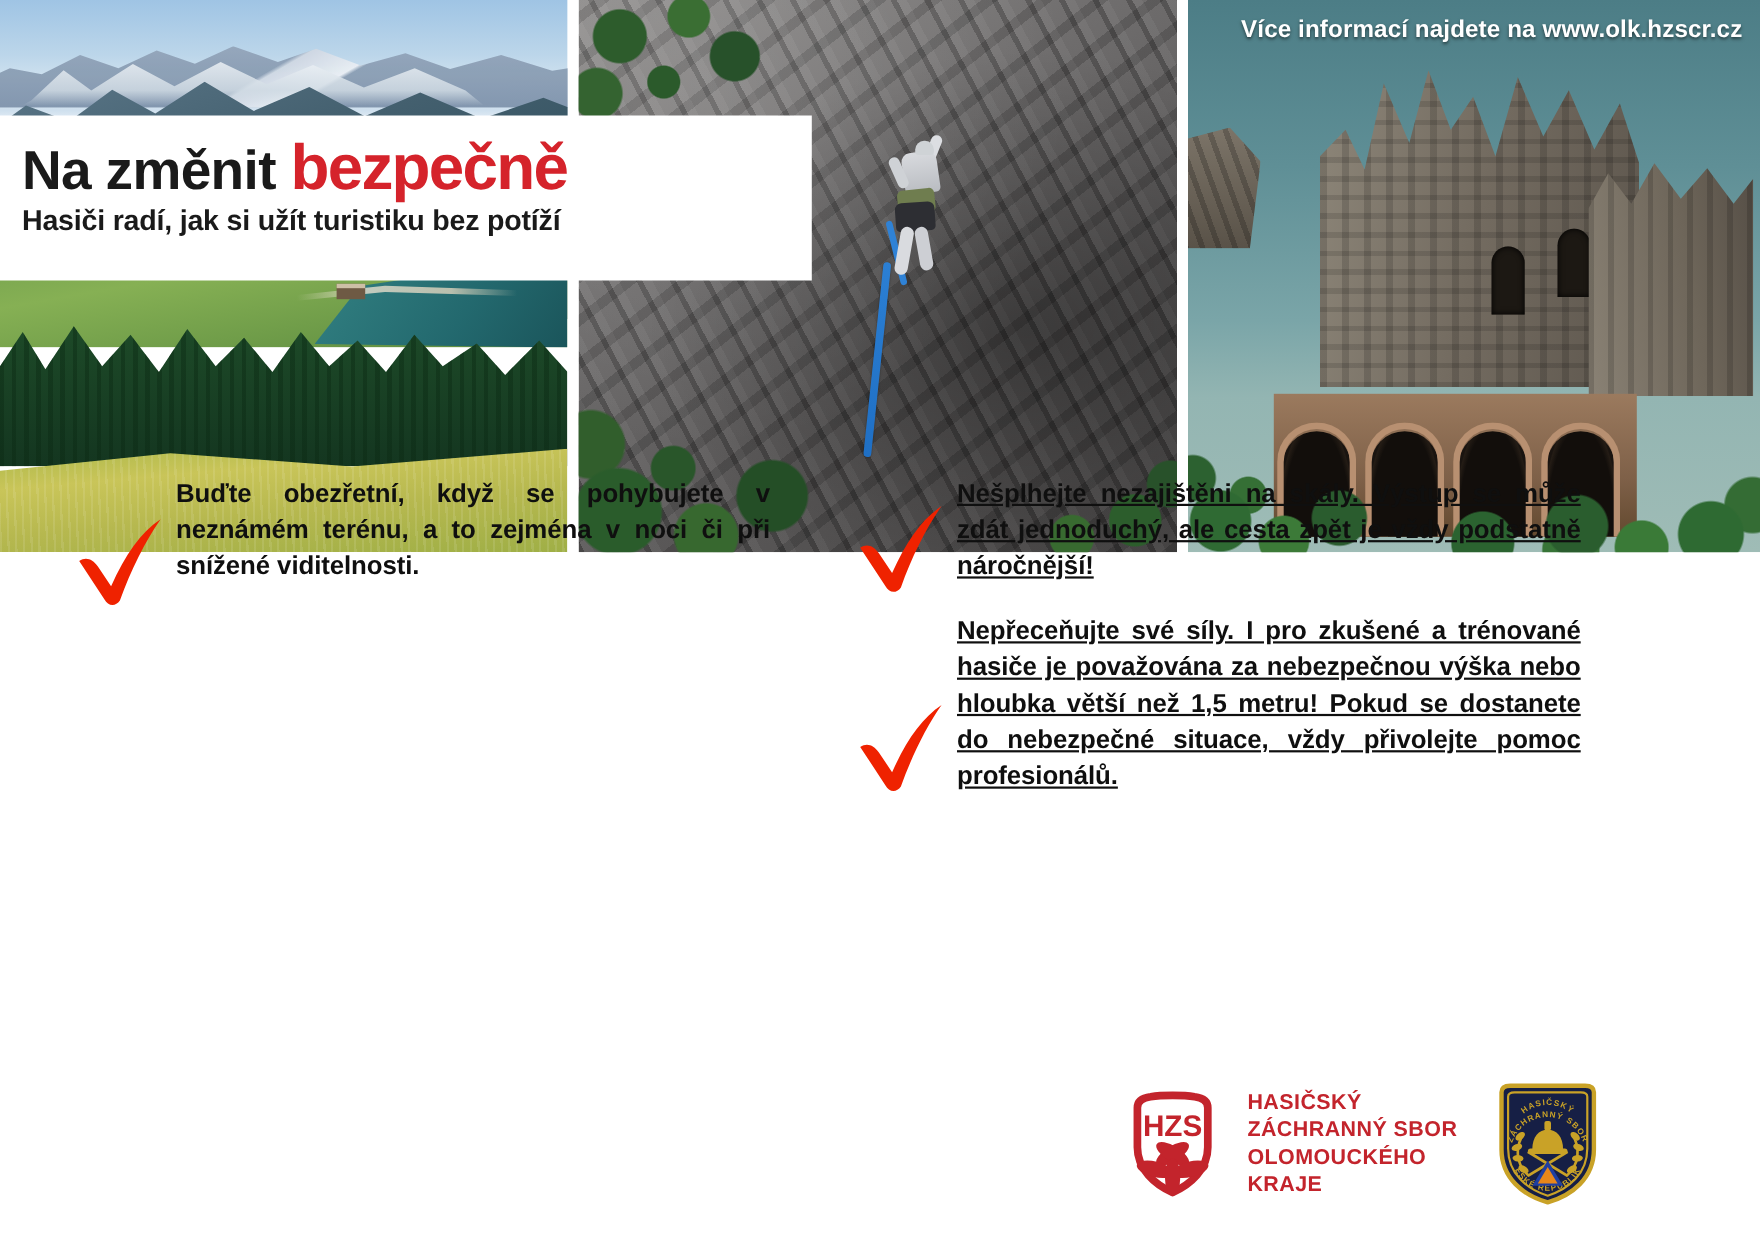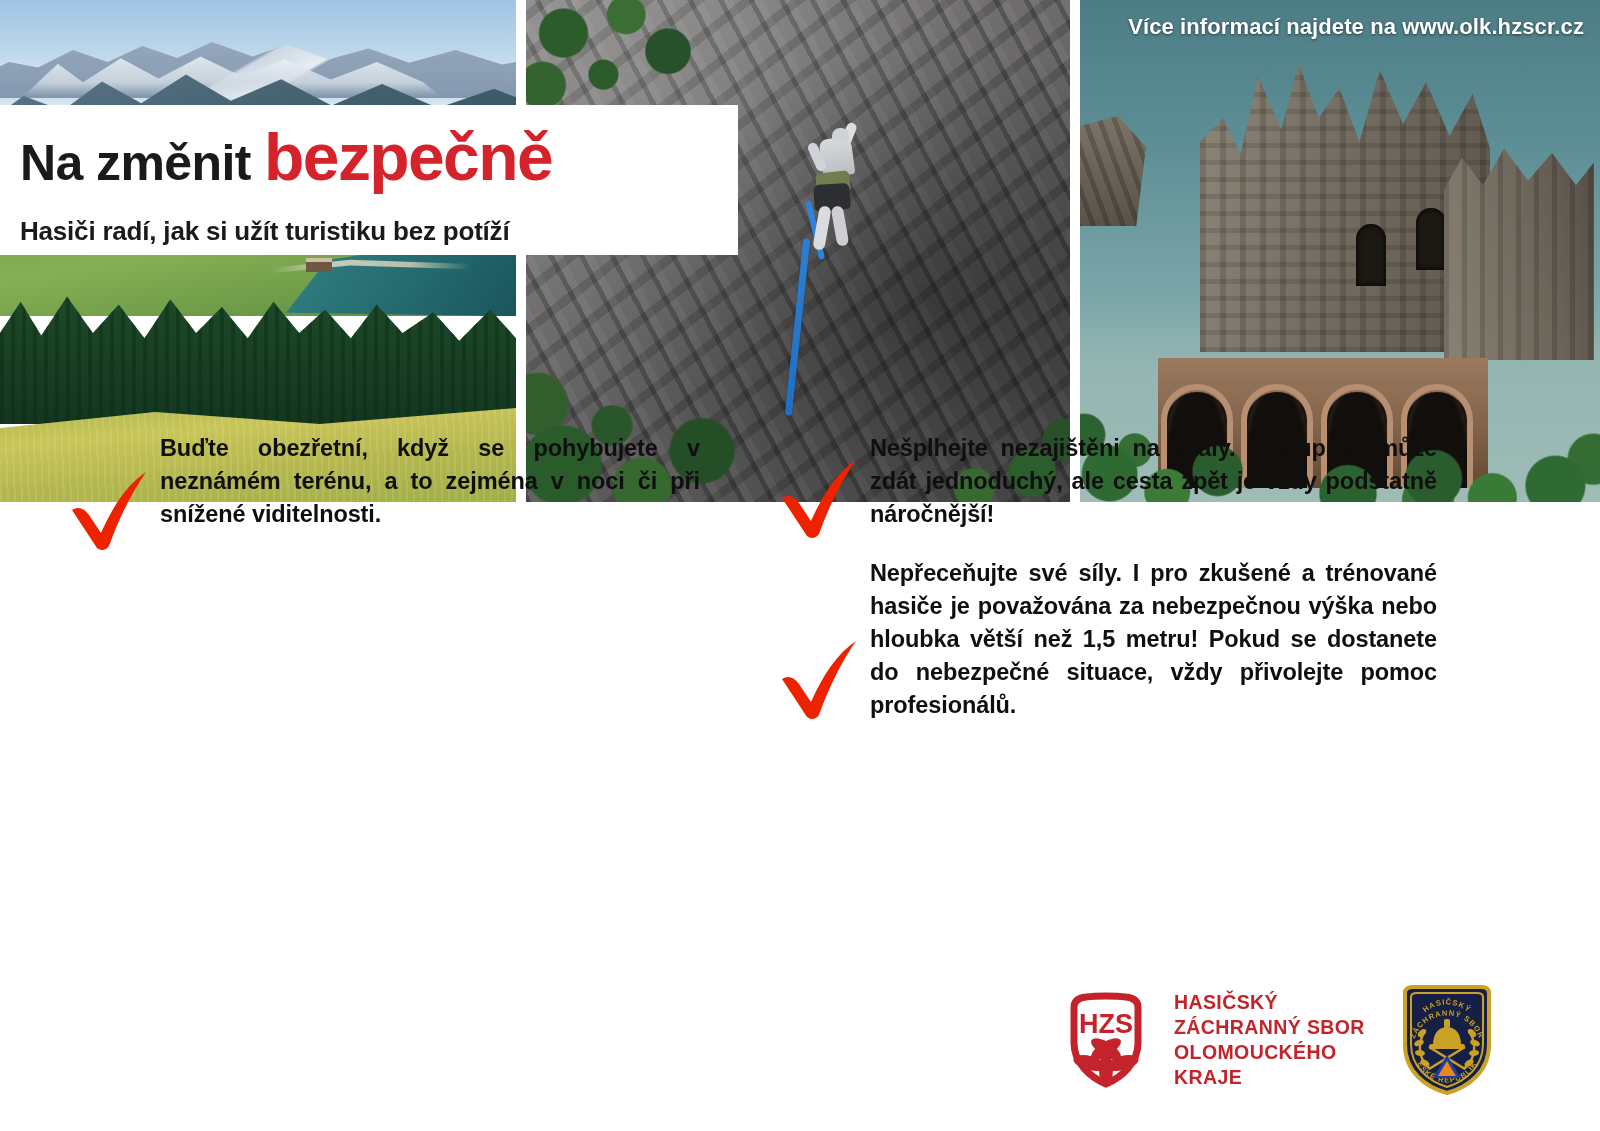--- a/index.html
+++ b/index.html
@@ -226,49 +226,49 @@
   .title-box {
     position:absolute; left:0; top:105px; width:738px; height:150px;
     background:#ffffff;
     padding:18px 0 0 20px;
     z-index:6;
   }
   .title-line1 {
     font-size:50px; font-weight:bold; color:#1a1a1a;
     letter-spacing:-.6px; line-height:1.05; white-space:nowrap;
   }
-  .title-line1 .accent { color:#d5232b; font-size:66px; letter-spacing:-1.6px; }
+  .title-line1 .accent { color:#d5232b; font-size:58px; letter-spacing:-1.6px; }
   .title-line2 {
-    margin-top:24px;
+    margin-top:1px;
     font-size:26px; font-weight:bold; color:#1a1a1a;
     letter-spacing:-.2px; white-space:nowrap;
   }
 
   .tip { display:flex; align-items:flex-start; margin-bottom:26px; }
   .check {
     flex:0 0 auto; width:100px; height:84px;
     position:relative;
   }
   .check svg { position:absolute; left:4px; top:0; }
   .tip-text {
     font-size:23.5px; line-height:33px; color:#0f0f0f; font-weight:bold;
     text-align:justify; text-justify:inter-word;
     letter-spacing:-.1px;
   }
   .lcol .tip-text { width:540px; }
-  .rcol .tip-text { width:567px; }
+  .rcol .tip-text { width:567px;text-decoration:underline; }
 
   .lcol { position:absolute; left:60px; top:432px; width:720px; }
   .rcol { position:absolute; left:770px; top:432px; width:720px; }
 
   .lcol .tip:nth-child(1) .check { height:90px; }
 
   
   .footer {
-    position:absolute; left:1060px; top:975px; width:480px; height:130px;
+    position:absolute; left:1020px; top:975px; width:480px; height:130px;
     display:flex; align-items:center;
   }
   .hzs-mark { position:relative; width:92px; height:98px; flex:0 0 auto; }
   .hzs-text {
     margin-left:22px; font-size:19.5px; font-weight:bold; line-height:25px;
     color:#c3242c; letter-spacing:.4px; flex:0 0 auto;
   }
   .badge { margin-left:34px; width:96px; height:114px; flex:0 0 auto; position:relative; }
 </style>
 </head>

